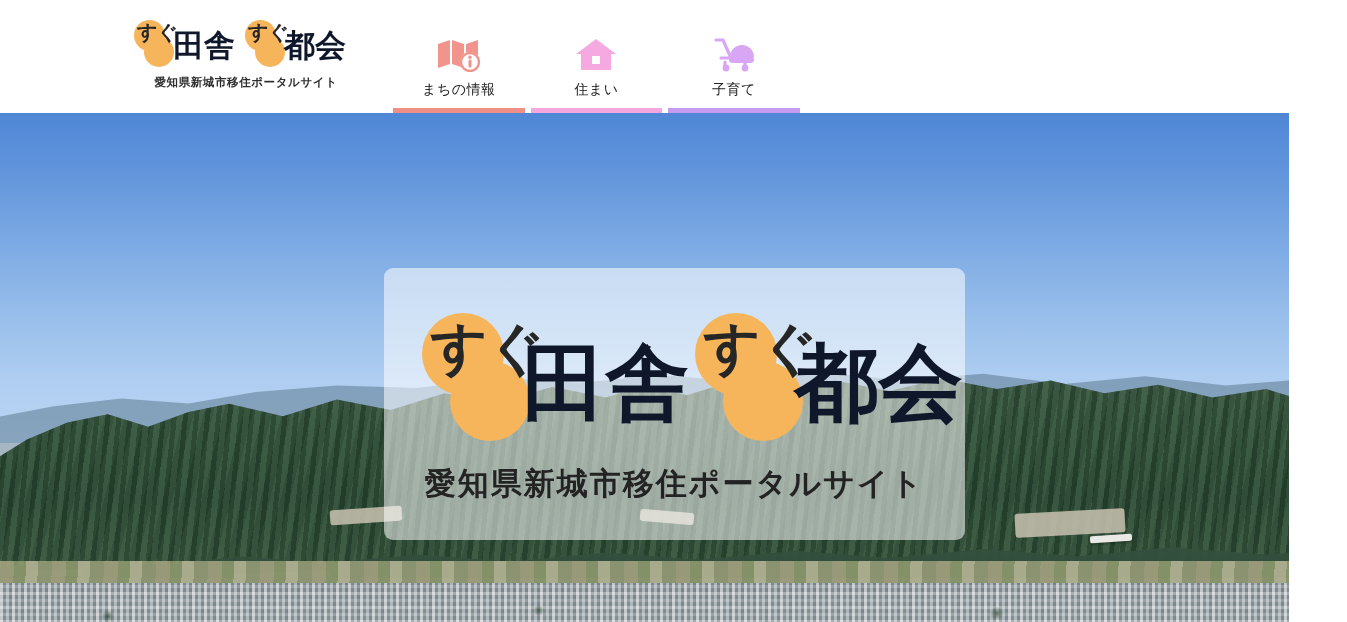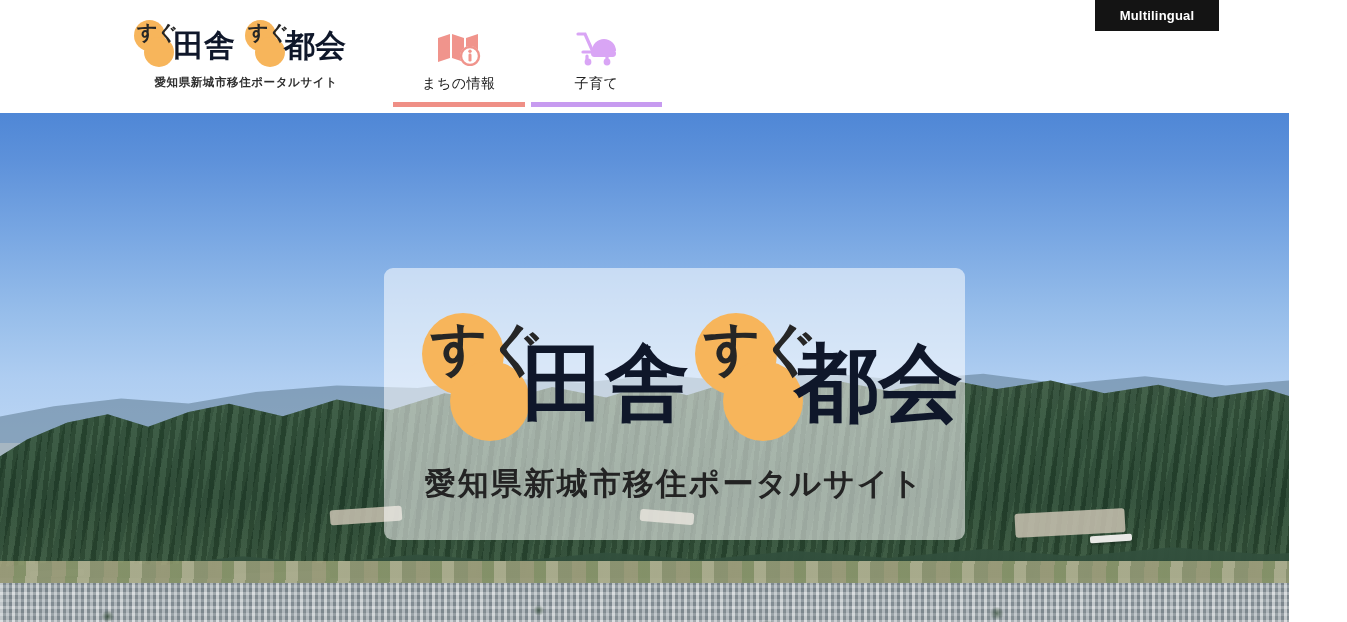--- a/index.html
+++ b/index.html
@@ -83,21 +83,21 @@
     align-items:center;
     justify-content:center;
     letter-spacing:0.2px;
     z-index:60;
     cursor:pointer;
   }
 
   
   .nav {
     position:absolute;
-    left:390px; top:27px;
+    left:390px; top:33px;
     width:826px; height:80px;
     display:flex;
   }
   .nav-item {
     position:relative;
     flex:0 0 137.6px;
     height:80px;
     display:flex;
     flex-direction:column;
     align-items:center;
@@ -312,21 +312,20 @@
         <span class="blob" style="left:124px;top:19px; width:30px; height:30px;"></span>
 
         <span class="sugu" style="left:6px; top:2px; font-size:20px; line-height:24px;">すぐ</span>
         <span class="kanji" style="left:42px; top:10px; font-size:31px; line-height:34px;">田舎</span>
         <span class="sugu" style="left:117px; top:2px; font-size:20px; line-height:24px;">すぐ</span>
         <span class="kanji" style="left:153px; top:10px; font-size:31px; line-height:34px;">都会</span>
       </div>
       <div class="logo-sub">愛知県新城市移住ポータルサイト</div>
     </a>
 
-    <div class="multilingual">Multilingual</div>
 
     <nav class="nav">
 
       <a class="nav-item" href="#">
         <span class="nav-icon">
           <svg width="46" height="34" viewBox="0 0 46 34" aria-hidden="true">
             <g fill="#f0948c">
               <path d="M2 6 L14 2 L14 26 L2 30 Z"></path>
               <path d="M16 2 L28 6 L28 30 L16 26 Z"></path>
               <path d="M30 6 L42 2 L42 26 L30 30 Z"></path>
@@ -334,20 +333,30 @@
             <circle cx="34" cy="24" r="10" fill="#ffffff"></circle>
             <circle cx="34" cy="24" r="9" fill="none" stroke="#f0948c" stroke-width="2.4"></circle>
             <circle cx="34" cy="19.2" r="1.7" fill="#f0948c"></circle>
             <rect x="32.5" y="21.6" width="3" height="8" rx="1.4" fill="#f0948c"></rect>
           </svg>
         </span>
         <span class="nav-label">まちの情報</span>
         <span class="nav-bar" style="background:#ef8f86;"></span>
       </a>
 
+      <a class="nav-item" href="#">
+        <span class="nav-icon">
+          <svg width="42" height="34" viewBox="0 0 42 34" aria-hidden="true">
+            <path d="M21 1 L41 16 L36 16 L36 32 L6 32 L6 16 L1 16 Z" fill="#f6a9e0"></path>
+            <rect x="17" y="18" width="8" height="8" fill="#ffffff"></rect>
+          </svg>
+        </span>
+        <span class="nav-label">住まい</span>
+        <span class="nav-bar" style="background:#f4a6de;"></span>
+      </a>
 
       <a class="nav-item" href="#">
         <span class="nav-icon">
           <svg width="44" height="36" viewBox="0 0 44 36" aria-hidden="true">
             <g fill="none" stroke="#d9a5f5" stroke-width="3.2" stroke-linecap="round">
               <path d="M4 3 L11 3 L19 21"></path>
               <path d="M9 21 L38 21"></path>
               <path d="M13 25 L13 28 M33 25 L33 28"></path>
             </g>
             <path d="M18 20 A12 12 0 0 1 42 20 Z" fill="#d9a5f5"></path>

